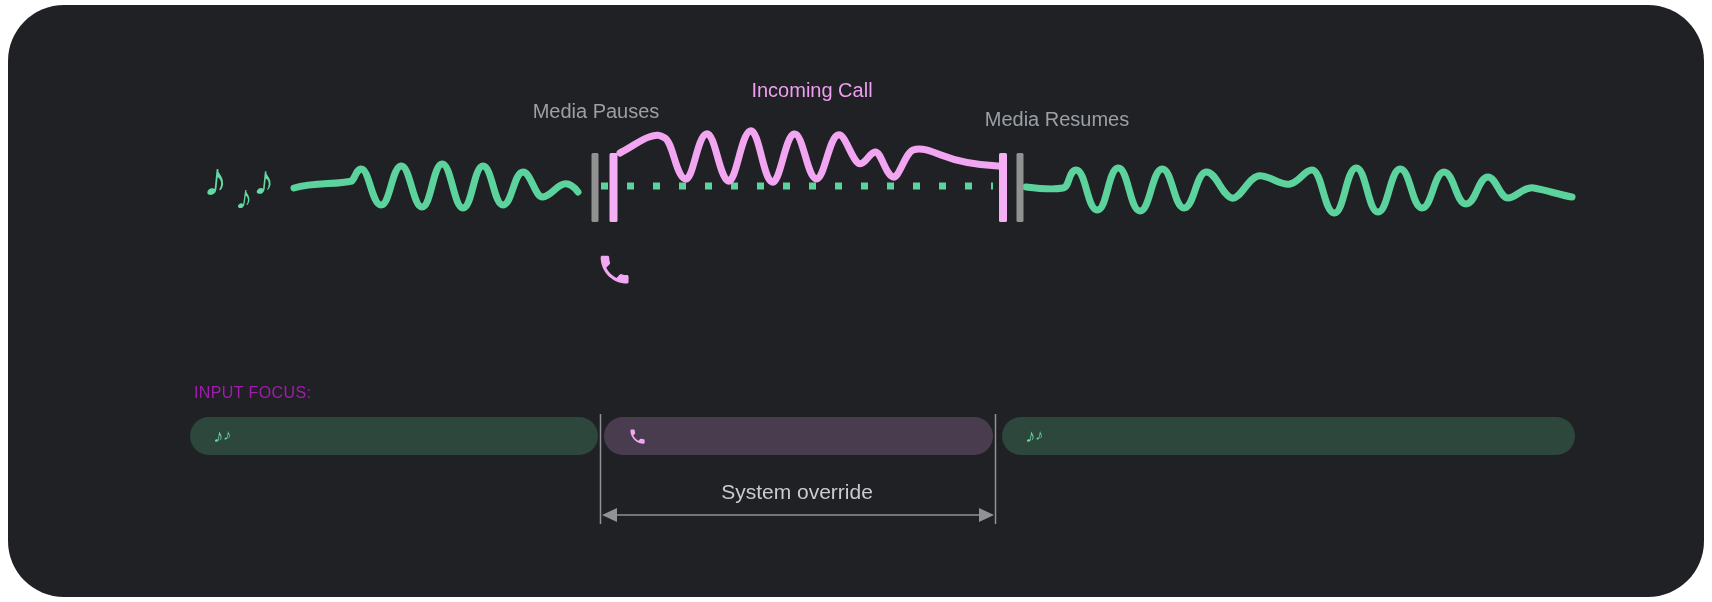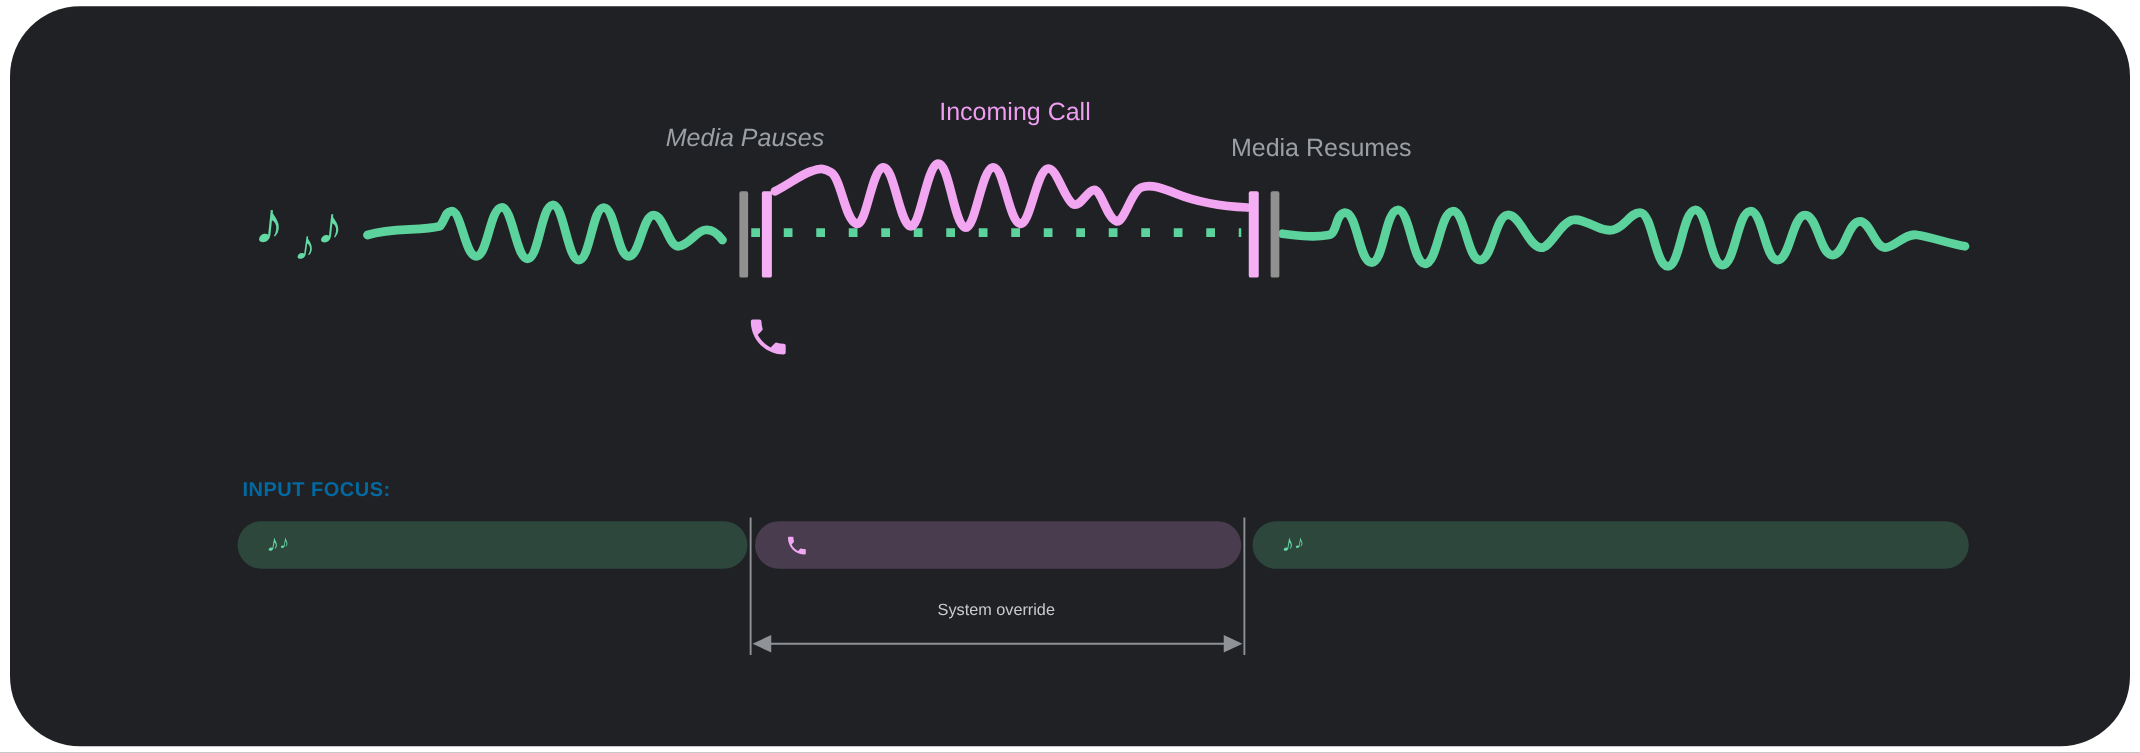--- a/index.html
+++ b/index.html
@@ -27,40 +27,40 @@
 
   .big-notes span {
     position: absolute; color: var(--note-green, #5cd39c); line-height: 1;
   }
   .big-notes .n1 { left: 204px; top: 156px; font-size: 48px; transform: rotate(6deg); }
   .big-notes .n2 { left: 236px; top: 180px; font-size: 34px; transform: rotate(8deg); }
   .big-notes .n3 { left: 254px; top: 160px; font-size: 42px; transform: rotate(6deg); }
 
   .input-focus-label {
     left: 194px; top: 384px;
-    color: #0369a1; font-size: 16px; font-weight: 700; letter-spacing: 0.4px;
+    color: #a21caf; font-size: 16px; font-weight: 400; letter-spacing: 0.4px;
   }
   .pill {
     position: absolute; top: 417px; height: 38px; border-radius: 19px;
     display: flex; align-items: center; padding-left: 24px; box-sizing: border-box;
   }
   .pill-green { background: var(--pill-green, #2d473c); }
   .pill-purple { background: var(--pill-purple, #4a3c4f); }
   .pill-notes { color: var(--note-green, #63d9a3); font-size: 19px; line-height: 1; transform: rotate(10deg); }
   .pill-notes .sm { font-size: 15px; vertical-align: 4px; }
   .annot {
-    color: var(--annot-gray, #c9cbce); font-size: 13px; font-weight: 400; white-space: nowrap;
+    color: var(--annot-gray, #c9cbce); font-size: 21px; font-weight: 400; white-space: nowrap;
   }
 </style>
 </head>
 <body>
 
 <div class="card"></div>
 
-<div class="abs label centered" style="left:596px; top:100px;font-style:italic;">Media Pauses</div>
+<div class="abs label centered" style="left:596px; top:100px;">Media Pauses</div>
 <div class="abs label-call centered" style="left:812px; top:79px;">Incoming Call</div>
 <div class="abs label centered" style="left:1022px; top:108px;margin-left:35px;">Media Resumes</div>
 
 <div class="big-notes">
   <span class="n1">♪</span>
   <span class="n2">♪</span>
   <span class="n3">♪</span>
 </div>
 
 <div class="abs input-focus-label">INPUT FOCUS:</div>

